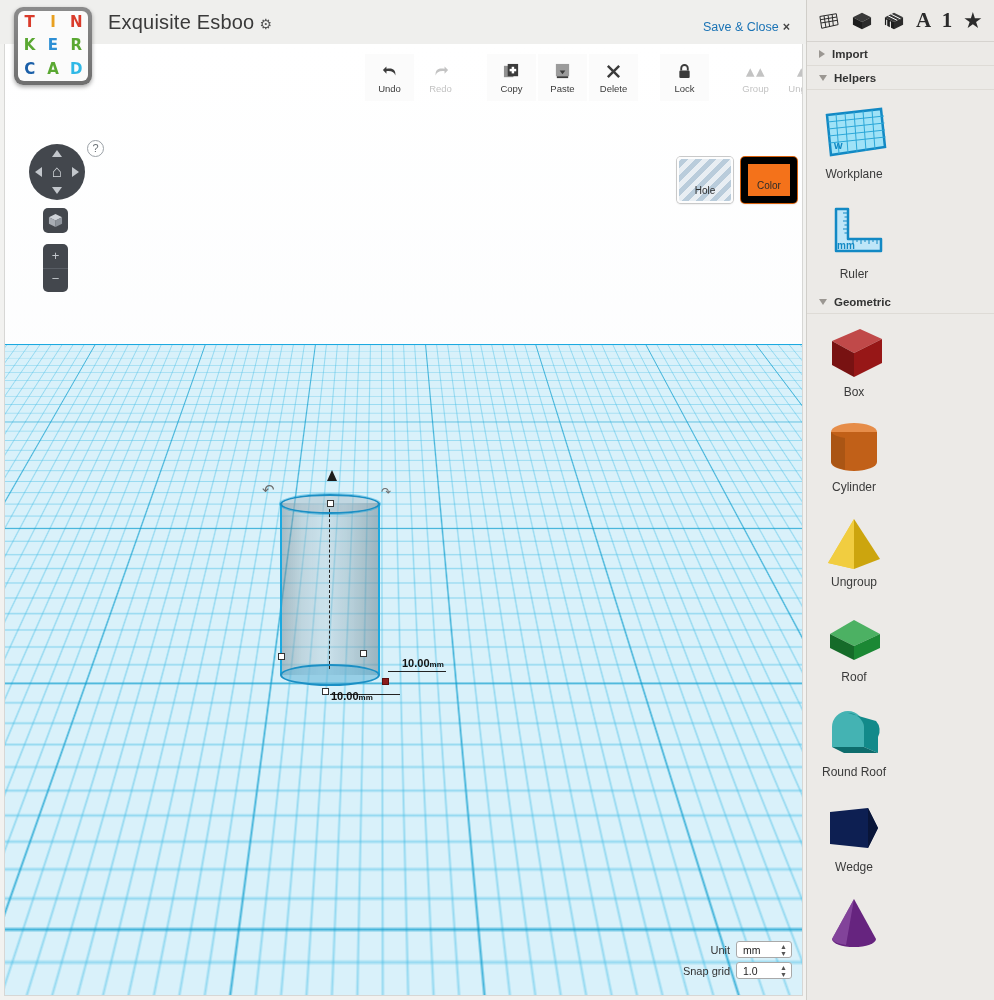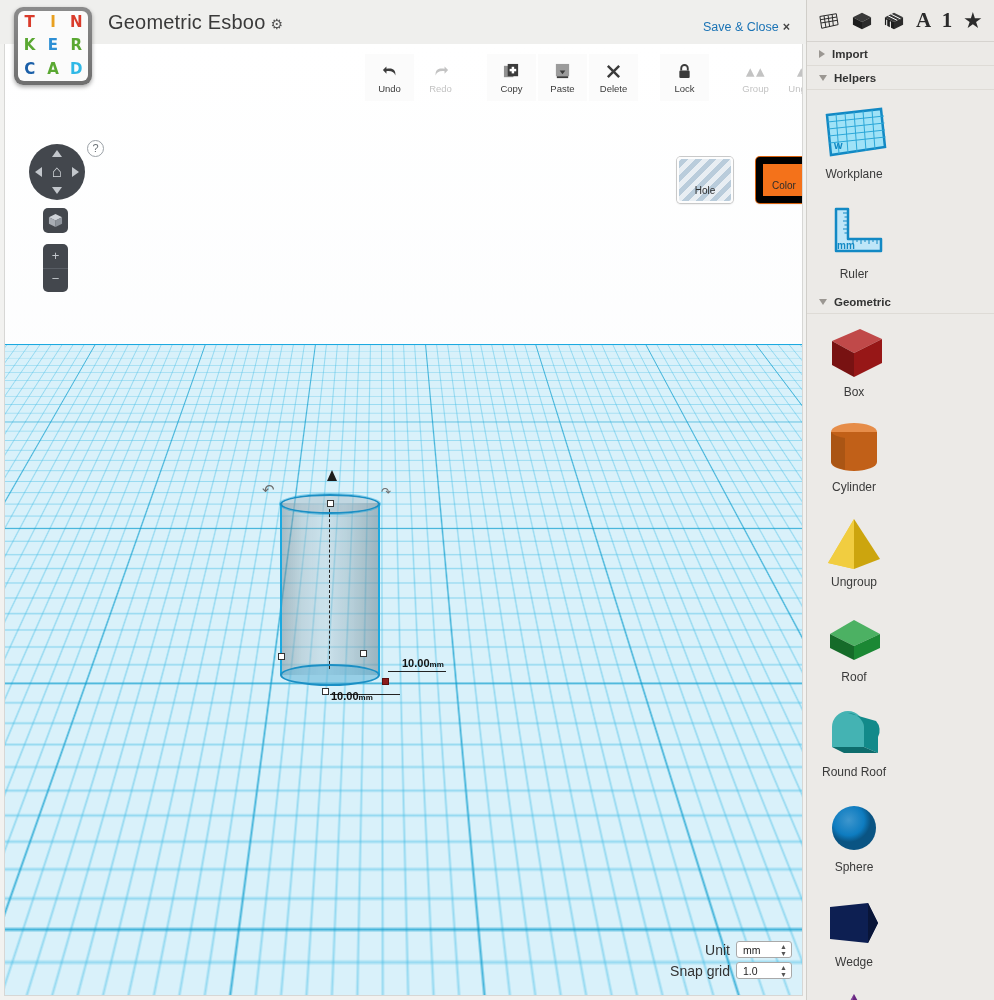--- a/index.html
+++ b/index.html
@@ -144,21 +144,21 @@
     display:flex; flex-direction:column; align-items:center; justify-content:center;
     gap:2px; cursor:pointer;
   }
   .tb-btn.spacer { background:transparent; width:18px; cursor:default;}
   .tb-btn .glyph { font-size:17px; line-height:17px; color:#3b3b3b; height:19px; display:flex;align-items:center;}
   .tb-btn .lbl { font-size:9.5px; color:#3b3b3b; }
   .tb-btn.disabled .glyph, .tb-btn.disabled .lbl { color:#c3c3c3; }
   .tb-btn.disabled { background:transparent; }
 
   
-  #swatches { position:absolute; left:672px; top:113px; display:flex; gap:23px; z-index:15;}
+  #swatches { position:absolute; left:672px; top:113px; display:flex; gap:8px; z-index:15;}
   .swatch {
     width:56px; height:46px; border-radius:4px;
     position:relative; cursor:pointer;
     display:flex; align-items:flex-end; justify-content:center;
     padding-bottom:5px;
     font-size:10px; color:#2c2c2c;
   }
   #swatch-hole {
     background: repeating-linear-gradient(-45deg,#b9ccdb 0 5px,#e8eef3 5px 10px);
     border:2px solid #fdfdfd; box-shadow:0 0 0 1px #c9c9c9, 0 1px 2px rgba(0,0,0,.2);
@@ -211,21 +211,21 @@
   .dim-label {
     position:absolute; font-size:11px; font-weight:bold; color:#111; z-index:16;
     white-space:nowrap;
   }
   .dim-label .u { font-size:8px; font-weight:bold; }
   .dim-line { position:absolute; background:#222; height:1px; z-index:15;}
 
   
   #unit-box { position:absolute; right:10px; bottom:12px; z-index:18; }
   .unit-row { display:flex; align-items:center; justify-content:flex-end; gap:6px; margin-bottom:4px;}
-  .unit-row .ulbl { font-size:14px; color:#333; }
+  .unit-row .ulbl { font-size:11px; color:#333; }
   .usel {
     width:56px; height:17px; background:#fff;
     border:1px solid #a9a9a9; border-radius:3px;
     font-size:10.5px; color:#222; padding-left:6px;
     display:flex; align-items:center; position:relative;
     cursor:pointer;
   }
   .usel .stepper {
     position:absolute; right:4px; top:1px;
     font-size:7px; line-height:7px; color:#555;
@@ -261,21 +261,21 @@
   }
   .shape-art { height:62px; width:72px; display:flex; align-items:center; justify-content:center;}
   .shape-name { font-size:12px; color:#3a3a3a; margin-top:1px; text-align:center;}
   .helper-cell { width:94px; height:100px; }
 </style>
 </head>
 <body>
 
 <div id="topbar">
   <div id="title">
-    <span>Geometric Esboo</span><span id="title-gear">⚙</span>
+    <span>Exquisite Esboo</span><span id="title-gear">⚙</span>
   </div>
 
   <div id="save-close" class="top-right-link">
     <span>Save &amp; Close</span><span class="xmark">×</span>
   </div>
 
   <div id="help-menu" class="top-right-link">
     <span>Help</span><span class="caret">▾</span>
   </div>
 
@@ -598,35 +598,20 @@
             <path d="M12 44 L12 24 A16 16 0 0 1 44 24 L44 44 Z" fill="#44b3b3"></path>
             <path d="M44 44 L44 24 A16 16 0 0 0 28 10 L56 18 A14 14 0 0 1 58 34 L58 50 Z" fill="#128a8a"></path>
             <path d="M12 44 L44 44 L58 50 L24 50 Z" fill="#0e6d6d"></path>
           </svg>
         </div>
         <div class="shape-name">Round Roof</div>
       </div>
       <div class="shape-cell">
         <div class="shape-art">
           <svg width="68" height="60" viewBox="0 0 68 60">
-            <defs>
-              <radialGradient id="g0e7cc0" cx="38%" cy="32%">
-                <stop offset="0%" stop-color="#3e96cd"></stop>
-                <stop offset="70%" stop-color="#0e7cc0"></stop>
-                <stop offset="100%" stop-color="#0a5483"></stop>
-              </radialGradient>
-            </defs>
-            <circle cx="34" cy="30" r="22" fill="url(#g0e7cc0)"></circle>
-          </svg>
-        </div>
-        <div class="shape-name">Sphere</div>
-      </div>
-      <div class="shape-cell">
-        <div class="shape-art">
-          <svg width="68" height="60" viewBox="0 0 68 60">
             <polygon points="10,14 48,10 58,30 48,50 10,46" fill="#0d1f52"></polygon>
             <polygon points="48,10 58,30 48,50" fill="#091538"></polygon>
           </svg>
         </div>
         <div class="shape-name">Wedge</div>
       </div>
       <div class="shape-cell">
         <div class="shape-art">
           <svg width="68" height="60" viewBox="0 0 68 60">
             <path d="M34 6 L56 46 A22 8 0 0 1 12 46 Z" fill="#66247f"></path>

